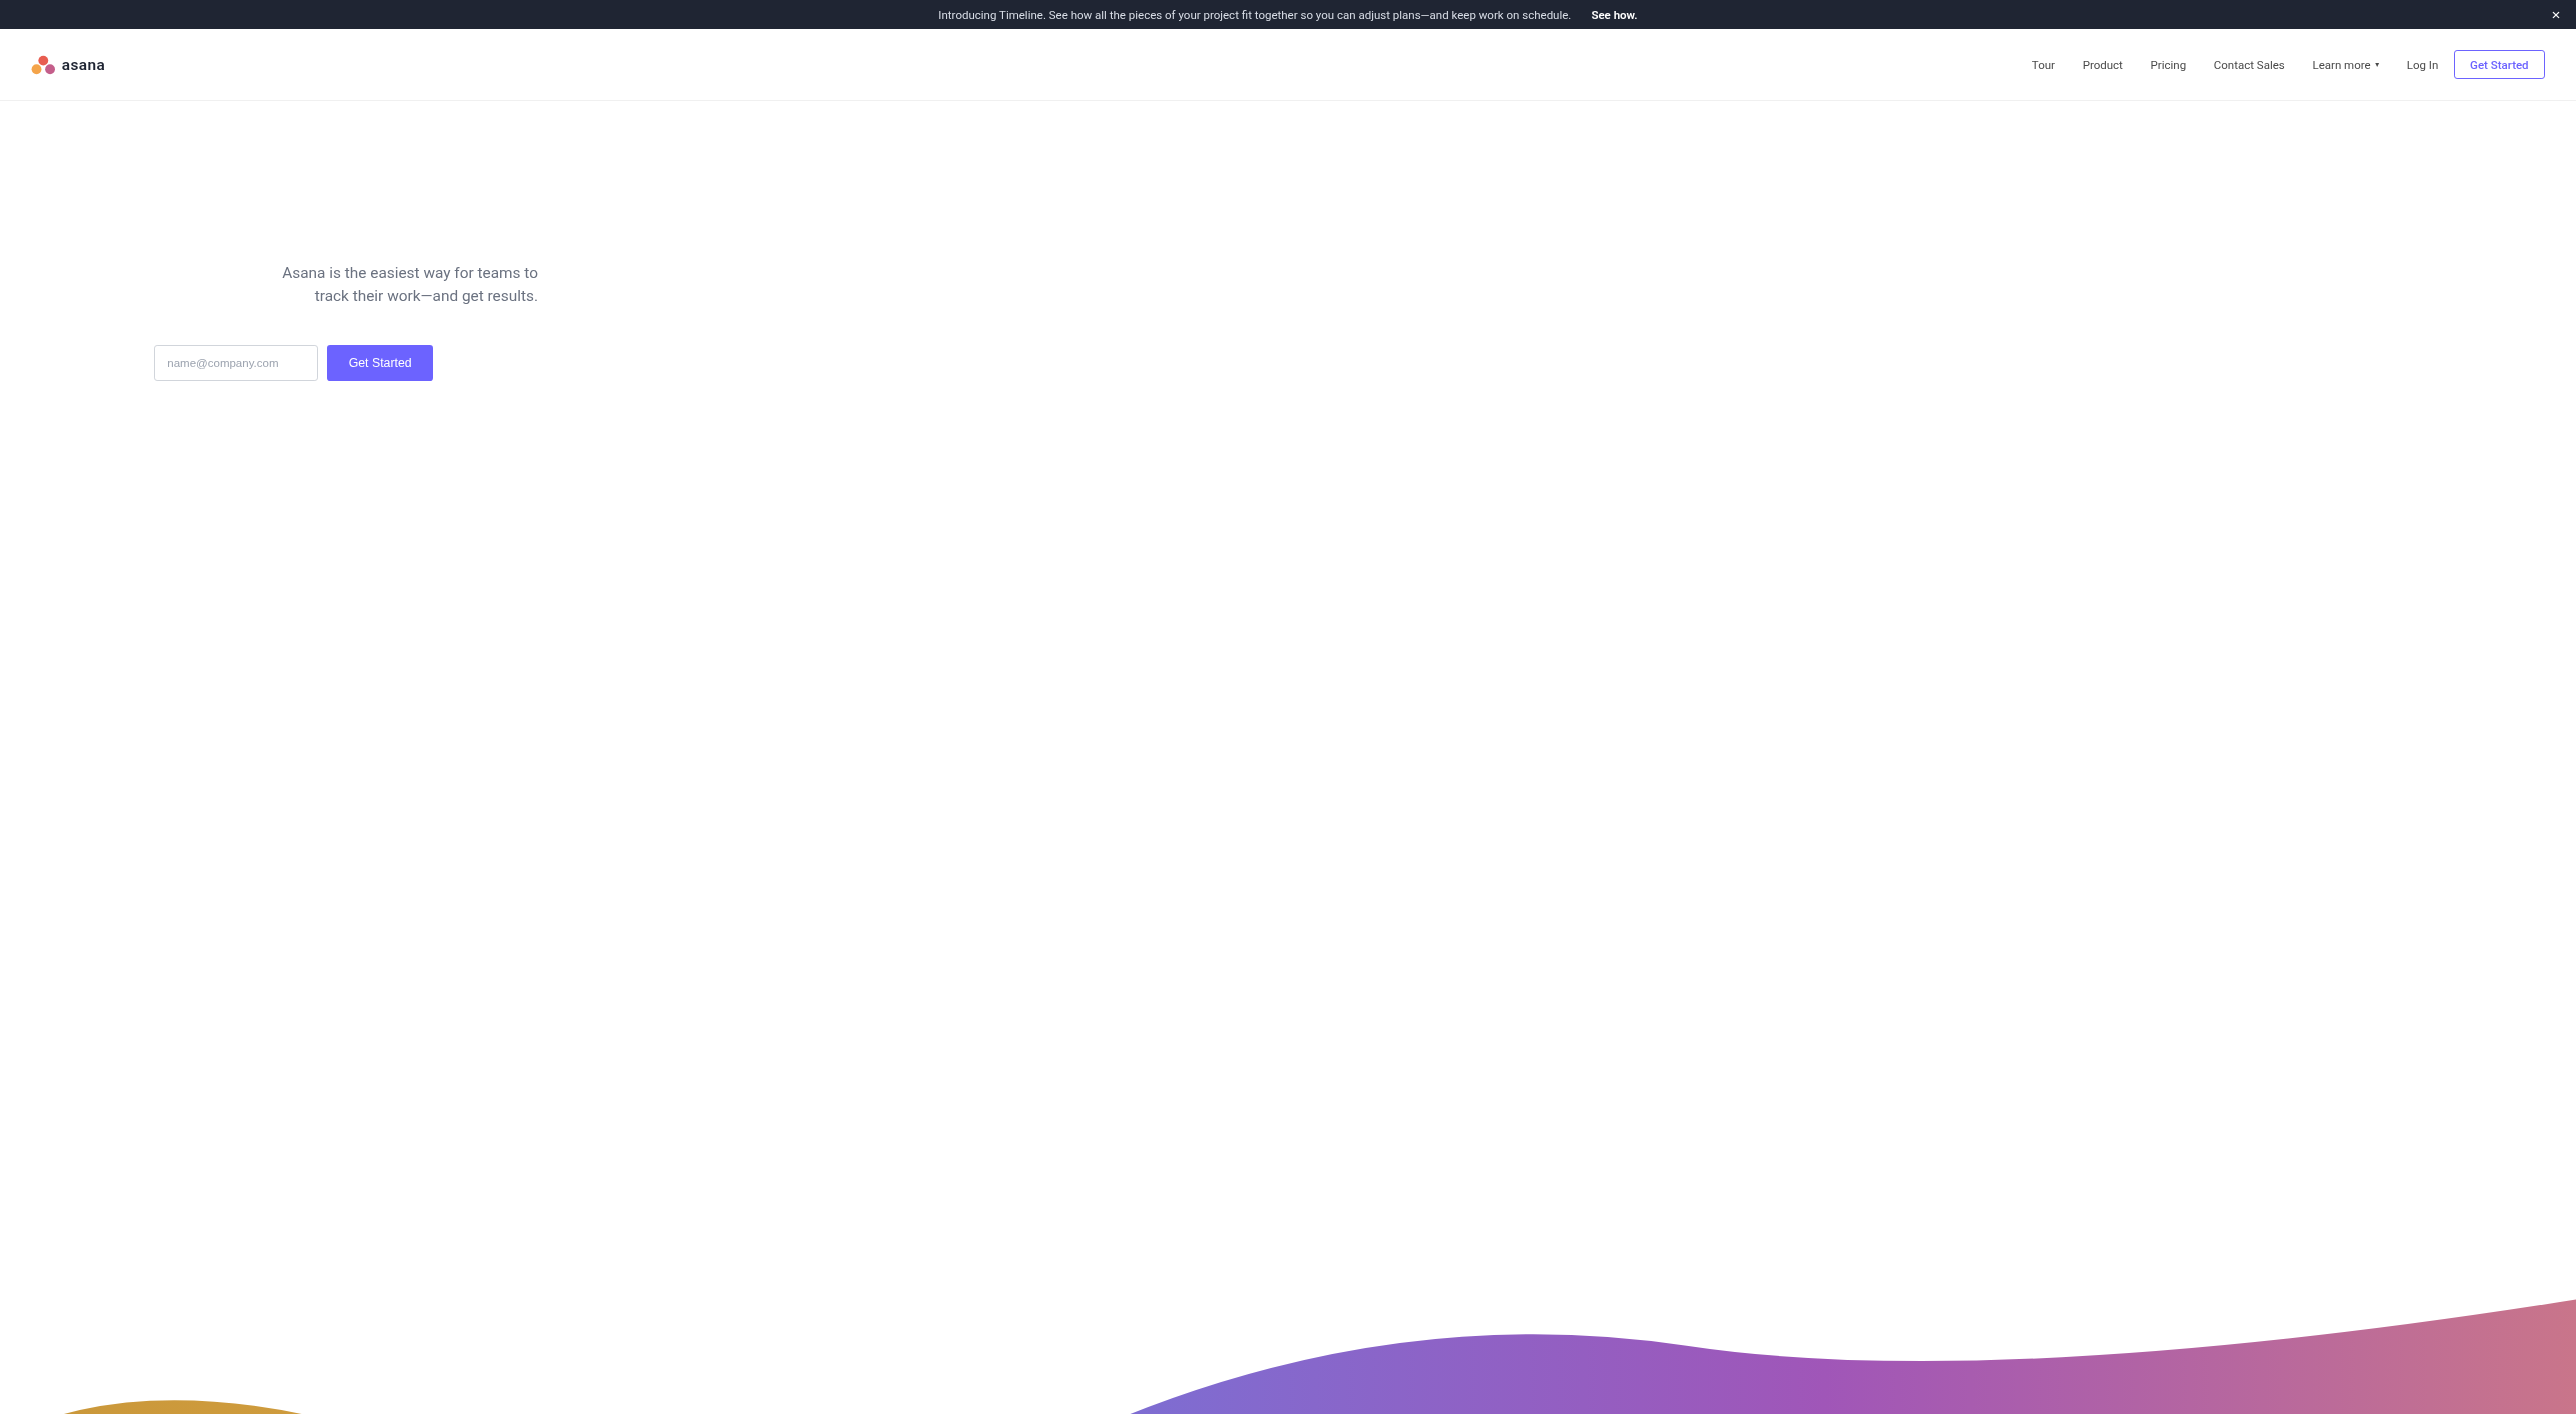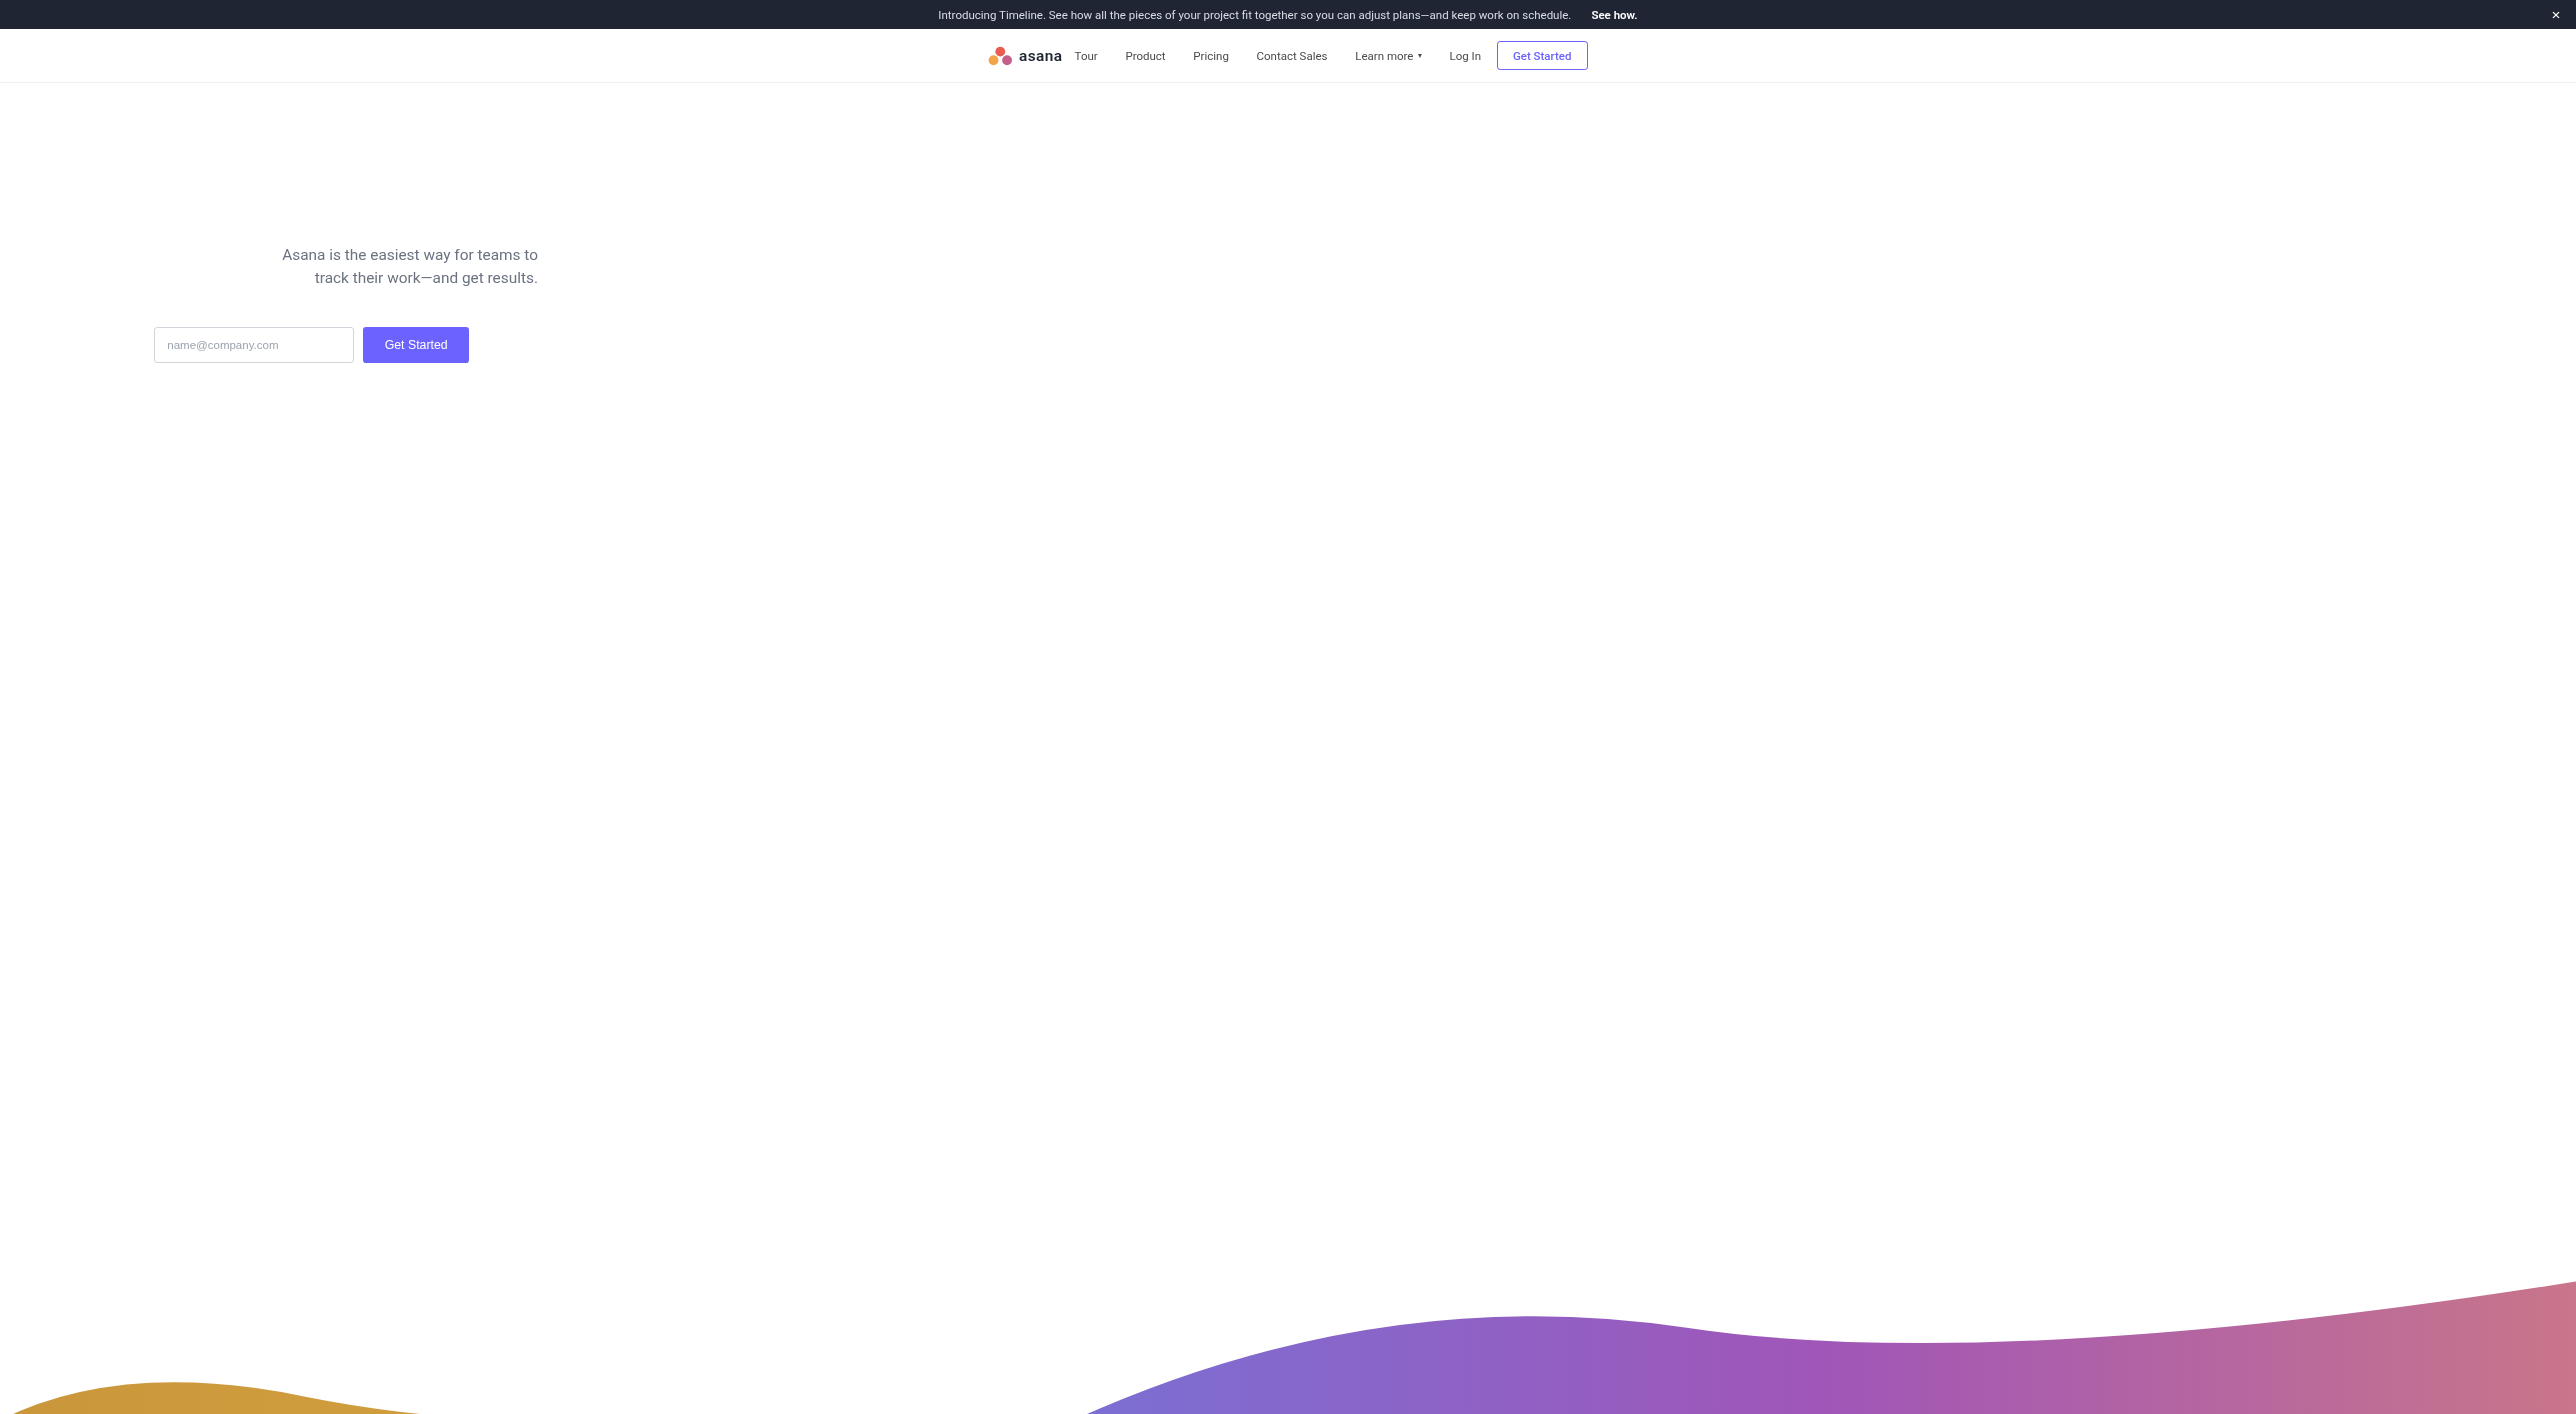--- a/index.html
+++ b/index.html
@@ -49,22 +49,22 @@
       color: #fff;
       font-size: 15.4px;
       cursor: pointer;
       line-height: 1;
     }
 
     
     nav {
       display: flex;
       align-items: center;
-      justify-content: center;
-      padding: 12px 31px;
+      justify-content: space-between;
+      padding: 21px 31px;
       background: #fff;
       border-bottom: 0.8px solid #f0f0f0;
     }
 
     .nav-logo {
       display: flex;
       align-items: center;
       gap: 6.2px;
       text-decoration: none;
     }
@@ -159,21 +159,21 @@
       text-align: right;
     }
 
     .hero-cta {
       display: flex;
       align-items: center;
       gap: 9.2px;
     }
 
     .email-input {
-      width: 200px;
+      width: 164px;
       padding: 10.8px 12.3px;
       border: 1.2px solid #d1d5db;
       border-radius: 3.1px;
       font-size: 11.5px;
       color: #4a4a4a;
       outline: none;
     }
 
     .email-input::placeholder {
       color: #9ca3af;

